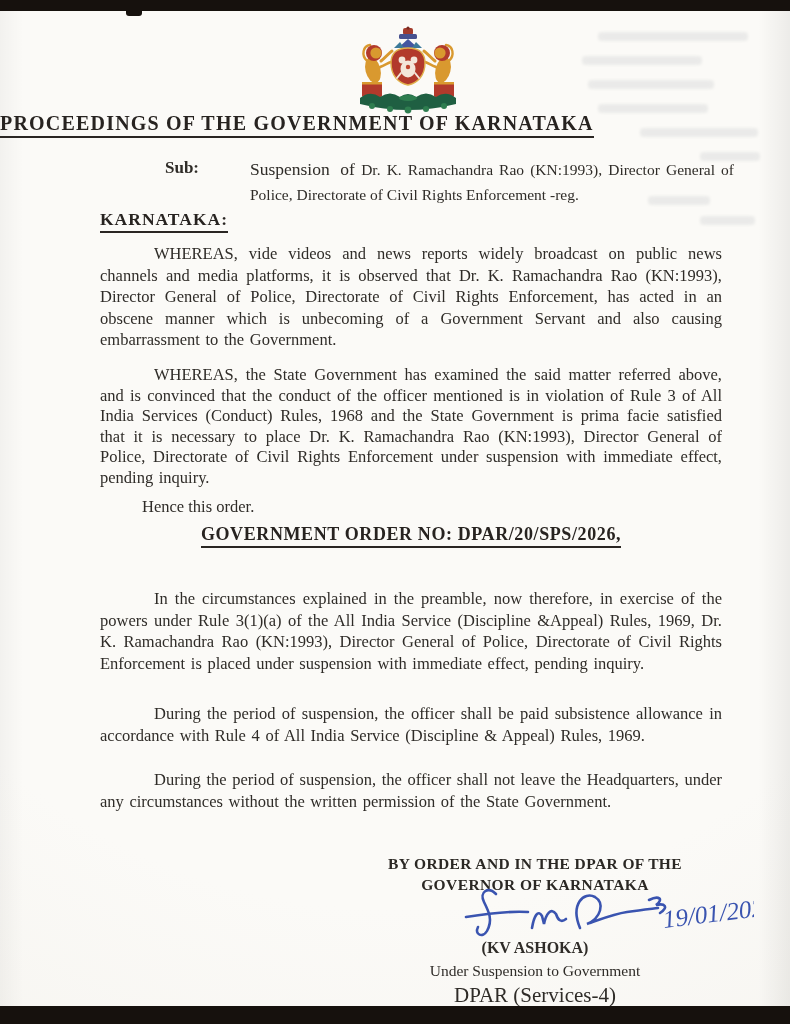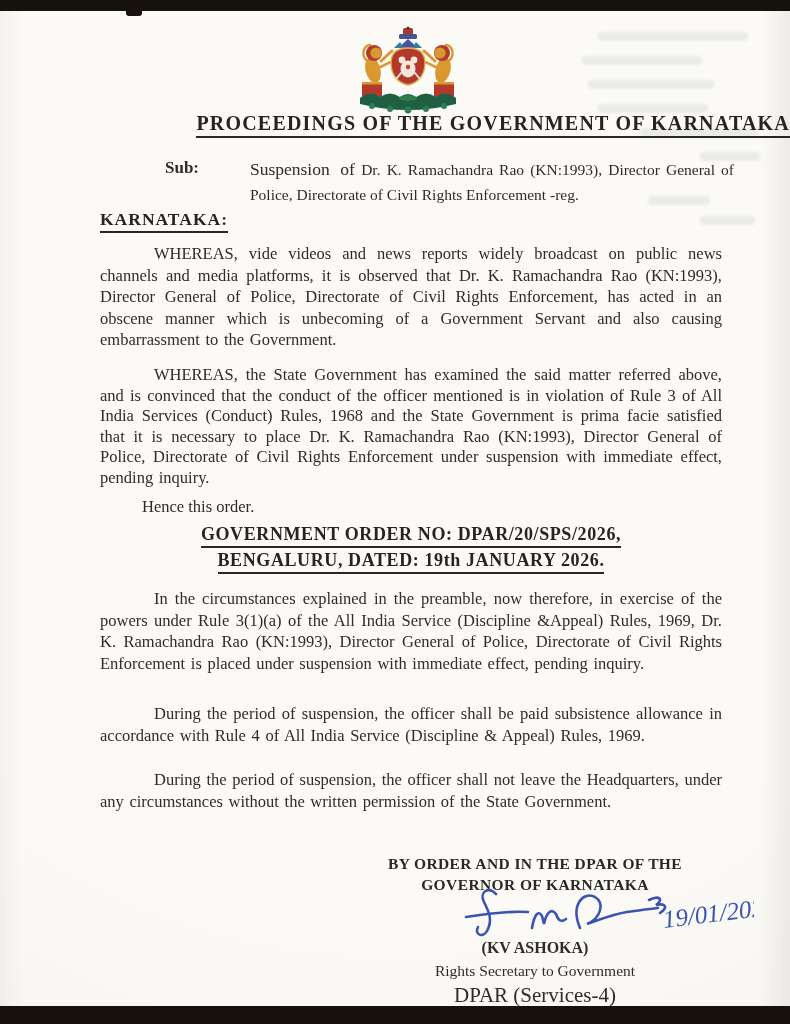--- a/index.html
+++ b/index.html
@@ -10,21 +10,21 @@
       linear-gradient(90deg, rgba(0,0,0,0.035), rgba(0,0,0,0) 3%, rgba(0,0,0,0) 96%, rgba(0,0,0,0.06)),
       radial-gradient(130% 95% at 50% 38%, #fbfaf7 55%, #f4f2ed 100%);}
   .bar{position:absolute;left:0;width:790px;background:#16110d;z-index:3;}
   .bar.top{top:0;height:11px;}
   .bar.bottom{bottom:0;height:18px;}
   .notch{position:absolute;left:126px;top:11px;width:16px;height:5px;background:#16110d;
          border-radius:0 0 3px 3px;z-index:3;}
   .abs{position:absolute;z-index:2;}
   .ghost{position:absolute;height:9px;border-radius:4px;background:#5f6673;opacity:0.10;
          filter:blur(1.6px);z-index:1;}
-  .title{left:0;top:112px;width:790px;text-align:right;}
+  .title{left:0;top:112px;width:790px;text-align:left;}
   .title span{display:inline-block;font-weight:bold;font-size:20px;letter-spacing:1.2px;
          color:#272320;border-bottom:2.5px solid #2a2623;padding-bottom:1px;}
   .sub-label{left:165px;top:158px;font-weight:bold;font-size:17px;}
   .sub-text{left:250px;top:157px;width:484px;text-align:justify;line-height:25px;}
   .sub-lead{font-size:17.5px;word-spacing:4px;}
   .sub-rest{font-size:15.5px;}
   .preamble{left:100px;top:209px;}
   .preamble span{display:inline-block;font-weight:bold;font-size:17.5px;letter-spacing:1px;
          border-bottom:2.2px solid #2a2623;padding-bottom:1px;color:#272320;}
   .para{left:100px;width:622px;text-align:justify;text-indent:54px;font-size:16.5px;
@@ -129,21 +129,20 @@
   <div class="abs preamble">
     <span>KARNATAKA:</span>
   </div>
 
   <div class="abs para p1">WHEREAS, vide videos and news reports widely broadcast on public news channels and media platforms, it is observed that Dr. K. Ramachandra Rao (KN:1993), Director General of Police, Directorate of Civil Rights Enforcement, has acted in an obscene manner which is unbecoming of a Government Servant and also causing embarrassment to the Government.</div>
   <div class="abs para p2">WHEREAS, the State Government has examined the said matter referred above, and is convinced that the conduct of the officer mentioned is in violation of Rule 3 of All India Services (Conduct) Rules, 1968 and the State Government is prima facie satisfied that it is necessary to place Dr. K. Ramachandra Rao (KN:1993), Director General of Police, Directorate of Civil Rights Enforcement under suspension with immediate effect, pending inquiry.</div>
   <div class="abs hence">Hence this order.</div>
 
   <div class="abs go">
     <div><span>GOVERNMENT ORDER NO: DPAR/20/SPS/2026,</span></div>
-    <div><span>BENGALURU, DATED: 19th JANUARY 2026.</span></div>
   </div>
 
   <div class="abs para p3">In the circumstances explained in the preamble, now therefore, in exercise of the powers under Rule 3(1)(a) of the All India Service (Discipline &amp;Appeal) Rules, 1969, Dr. K. Ramachandra Rao (KN:1993), Director General of Police, Directorate of Civil Rights Enforcement is placed under suspension with immediate effect, pending inquiry.</div>
   <div class="abs para p4">During the period of suspension, the officer shall be paid subsistence allowance in accordance with Rule 4 of All India Service (Discipline &amp; Appeal) Rules, 1969.</div>
   <div class="abs para p5">During the period of suspension, the officer shall not leave the Headquarters, under any circumstances without the written permission of the State Government.</div>
 
   <div class="abs signoff">
     <div>BY ORDER AND IN THE DPAR OF THE</div>
     <div>GOVERNOR OF KARNATAKA</div>
   </div>
@@ -154,20 +153,20 @@
       <path d="M44,10 C36,2 27,8 32,18 C37,28 41,36 35,47 C31,54 22,51 26,43"></path>
       <path d="M80,44 C82,32 86,25 90,32 L92,40 C94,30 99,23 104,30 C106,36 109,39 114,35"></path>
       <path d="M128,44 C118,20 132,7 143,13 C153,19 149,34 135,40 C147,36 161,30 175,28 C189,26 198,25 206,24"></path>
       <path d="M197,16 C207,11 212,15 204,21 C213,19 217,23 208,29"></path>
     </g>
     <text x="212" y="44" transform="rotate(-7 212 44)" font-size="25" fill="#3a54b0" font-family="Liberation Serif, DejaVu Serif, serif" font-style="italic">19/01/2026</text>
   </svg>
 
   <div class="abs signer">
     <div class="name">(KV ASHOKA)</div>
-    <div class="role">Rights Secretary to Government</div>
+    <div class="role">Under Suspension to Government</div>
     <div class="dept">DPAR (Services-4)</div>
   </div>
 
   <div class="bar top"></div>
   <div class="notch"></div>
   <div class="bar bottom"></div>
 </div>
 
 </body></html>

